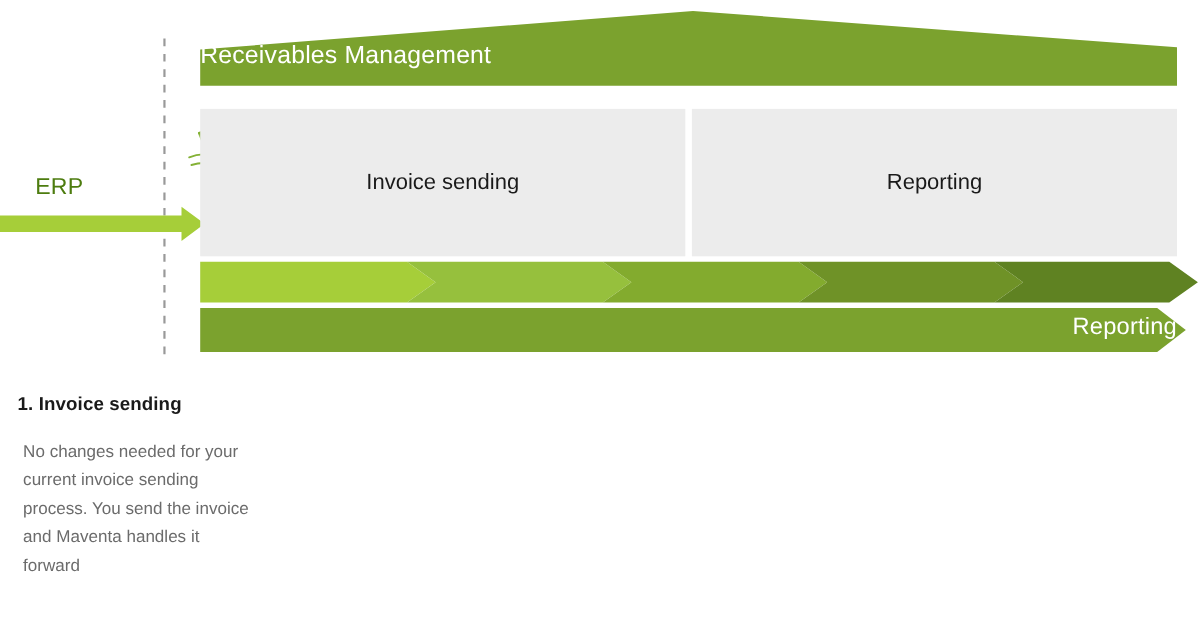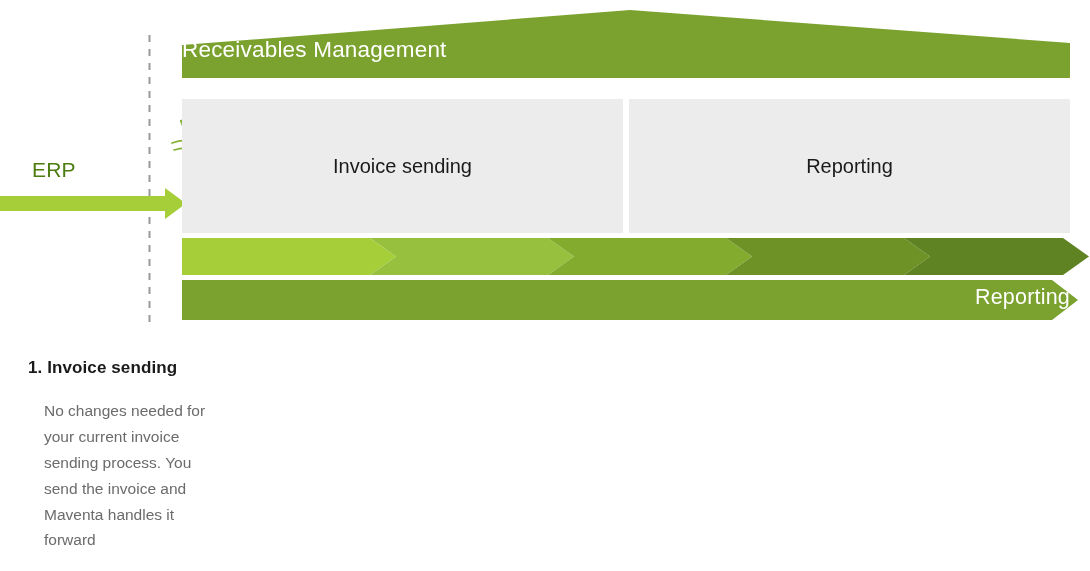--- a/index.html
+++ b/index.html
@@ -104,34 +104,34 @@
     position: absolute;
     left: 0;
     top: 358px;
     width: 1090px;
     display: flex;
   }
   .card {
     width: 272px;
     box-sizing: border-box;
     padding-right: 36px;
-    padding-left: 28px;
+    padding-left: 16px;
   }
   .card-title {
     font-size: 17px;
     font-weight: bold;
     color: #1a1a1a;
     margin: 0 0 20px 0;
     letter-spacing: .1px;
   }
   .card-body {
     font-size: 15.5px;
     line-height: 1.67;
     color: #6b6b6b;
-    margin: 16px;
+    margin: 5px;
   }
 </style>
 </head>
 <body>
 
 <div id="stage">
 
   <div class="diagram">
 
     <svg class="svg-layer" viewBox="0 0 1090 340" width="1090" height="340">

